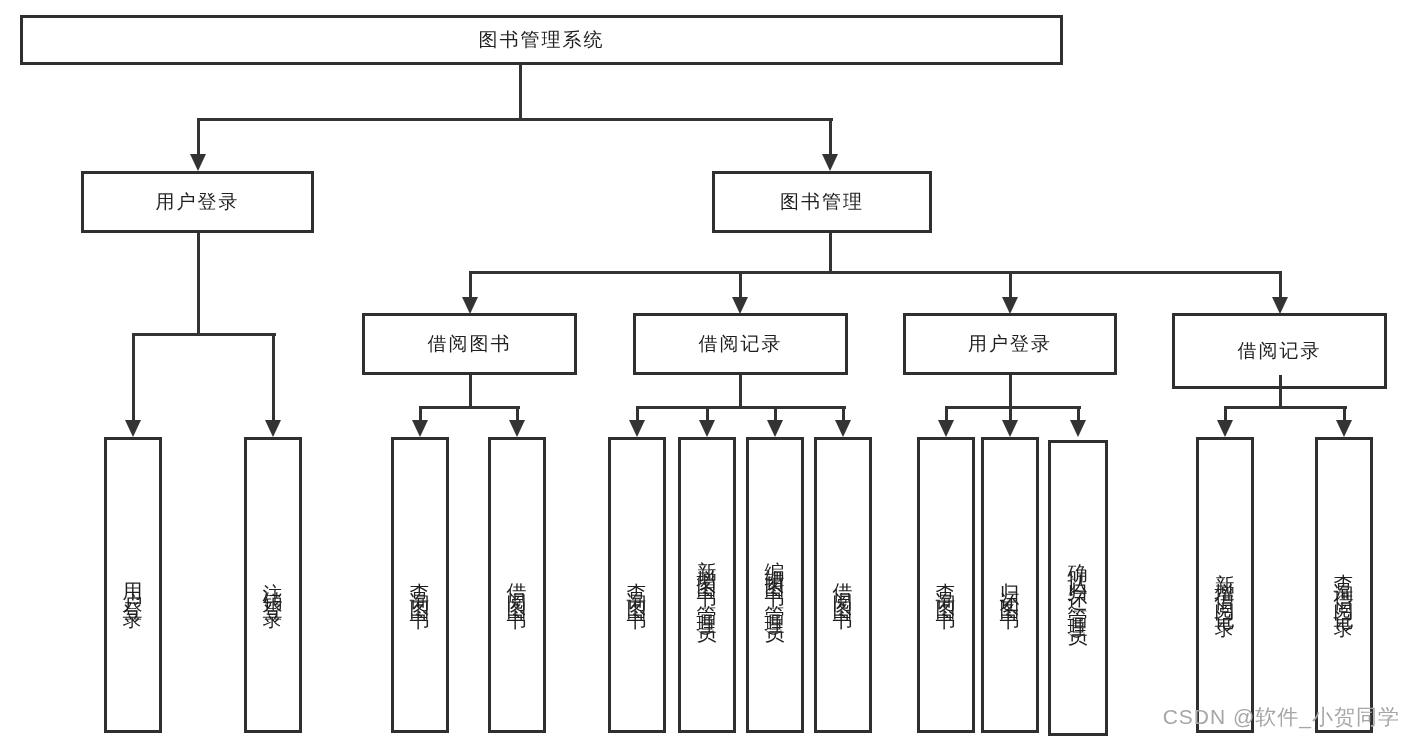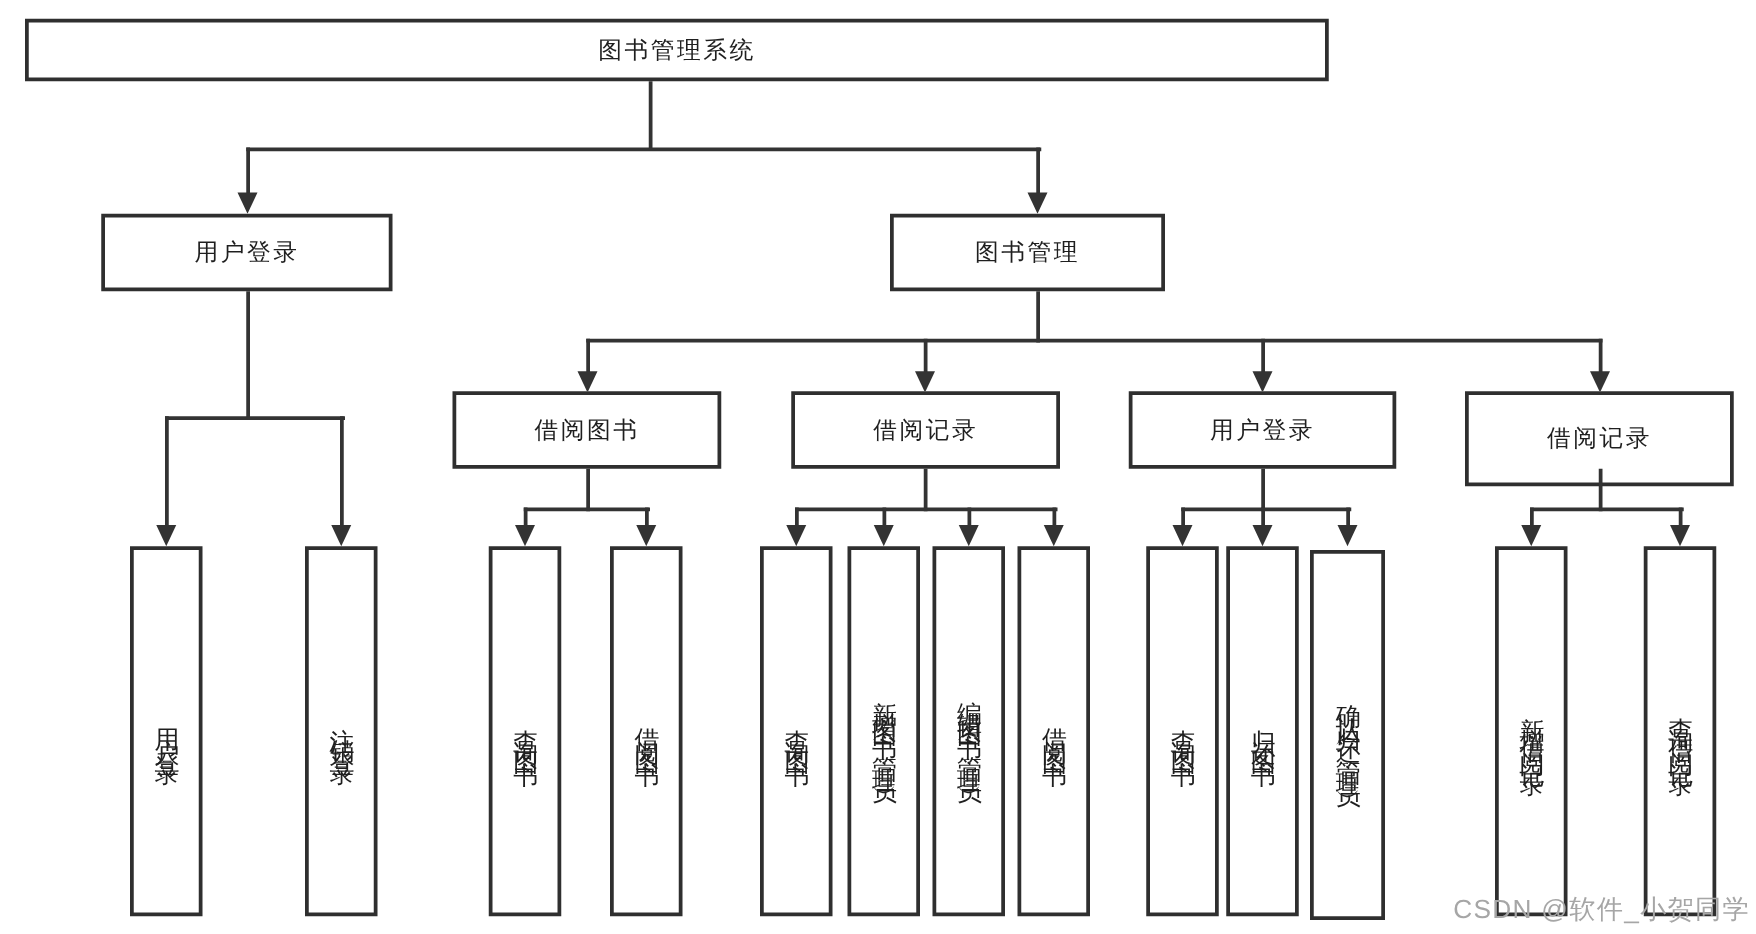--- a/index.html
+++ b/index.html
@@ -37,21 +37,21 @@
   }
   .ln{position:absolute;background:var(--line);}
   .arr{
     position:absolute;width:0;height:0;
     border-left:8px solid transparent;
     border-right:8px solid transparent;
     border-top:17px solid var(--line);
   }
   .watermark{
     position:absolute;
-    right:5px;bottom:6px;
+    right:5px;bottom:16px;
     font-size:21px;
     color:var(--wm);
     z-index:10;
     letter-spacing:1px;
     margin-top:44px;
   }
 </style>
 </head>
 <body>
 

